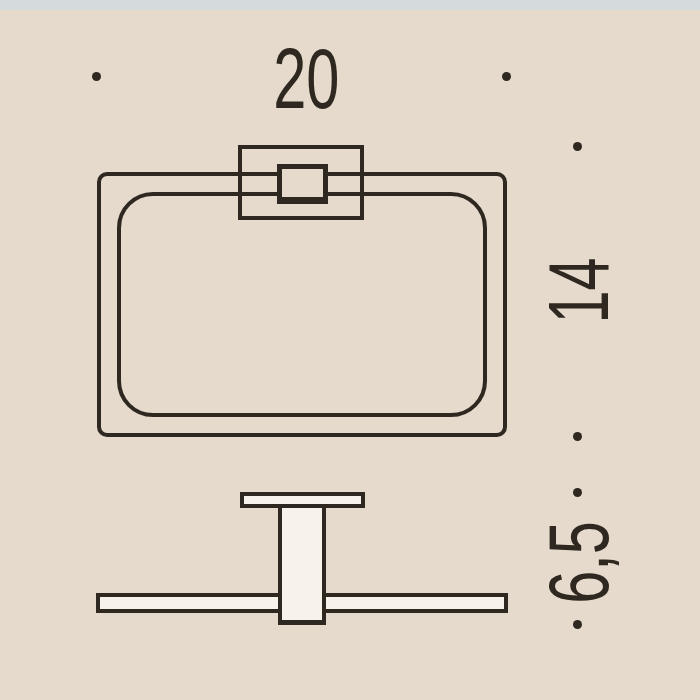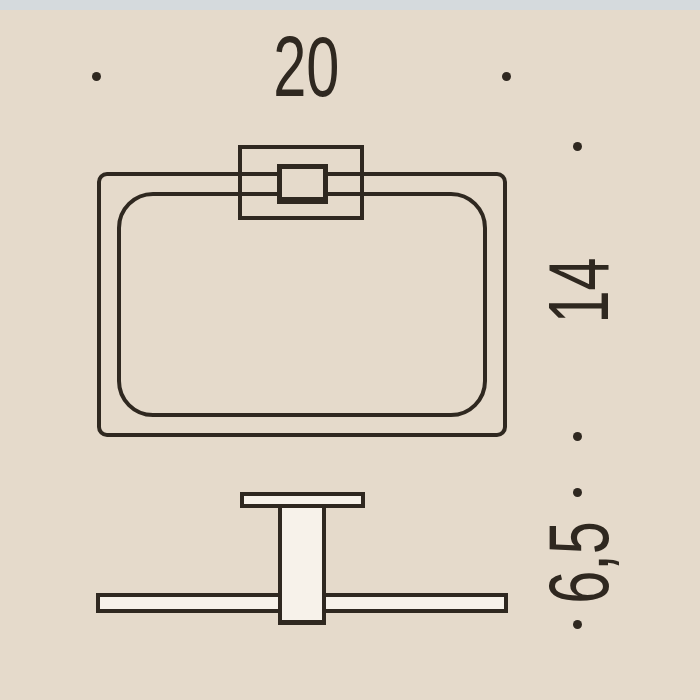--- a/index.html
+++ b/index.html
@@ -38,21 +38,21 @@
     border-top:none;border-bottom-width:5px;
   }
   .side-plate{left:240px;top:492px;width:125px;height:16px;z-index:3;}
   
   .dim-label{
     position:absolute;display:flex;align-items:center;justify-content:center;
     color:#2f2820;font-size:85px;line-height:1;white-space:nowrap;
     z-index:4;
   }
   .dim-label span{display:inline-block;}
-  .dim-width{left:226px;top:20px;width:160px;height:92px;align-items:center;}
+  .dim-width{left:226px;top:32px;width:160px;height:92px;align-items:center;}
   .dim-width span{transform:scaleX(0.7);}
   .dim-height{left:508px;top:220px;width:140px;height:140px;}
   .dim-height span{transform:rotate(-90deg) scaleX(0.7);}
   .dim-depth{left:508px;top:492px;width:140px;height:140px;}
   .dim-depth span{transform:rotate(-90deg) scaleX(0.7);}
 </style>
 </head>
 <body>
 
 <div class="canvas">

